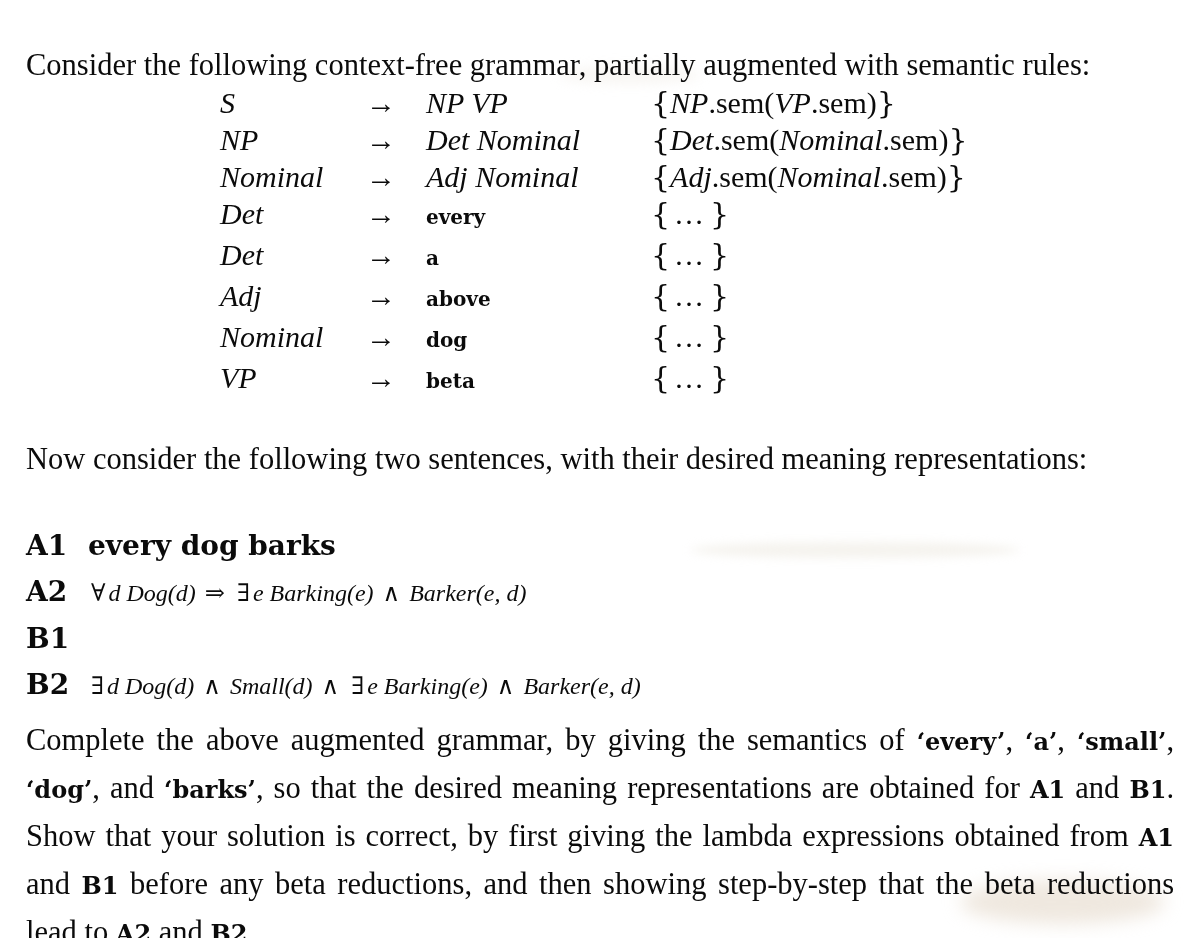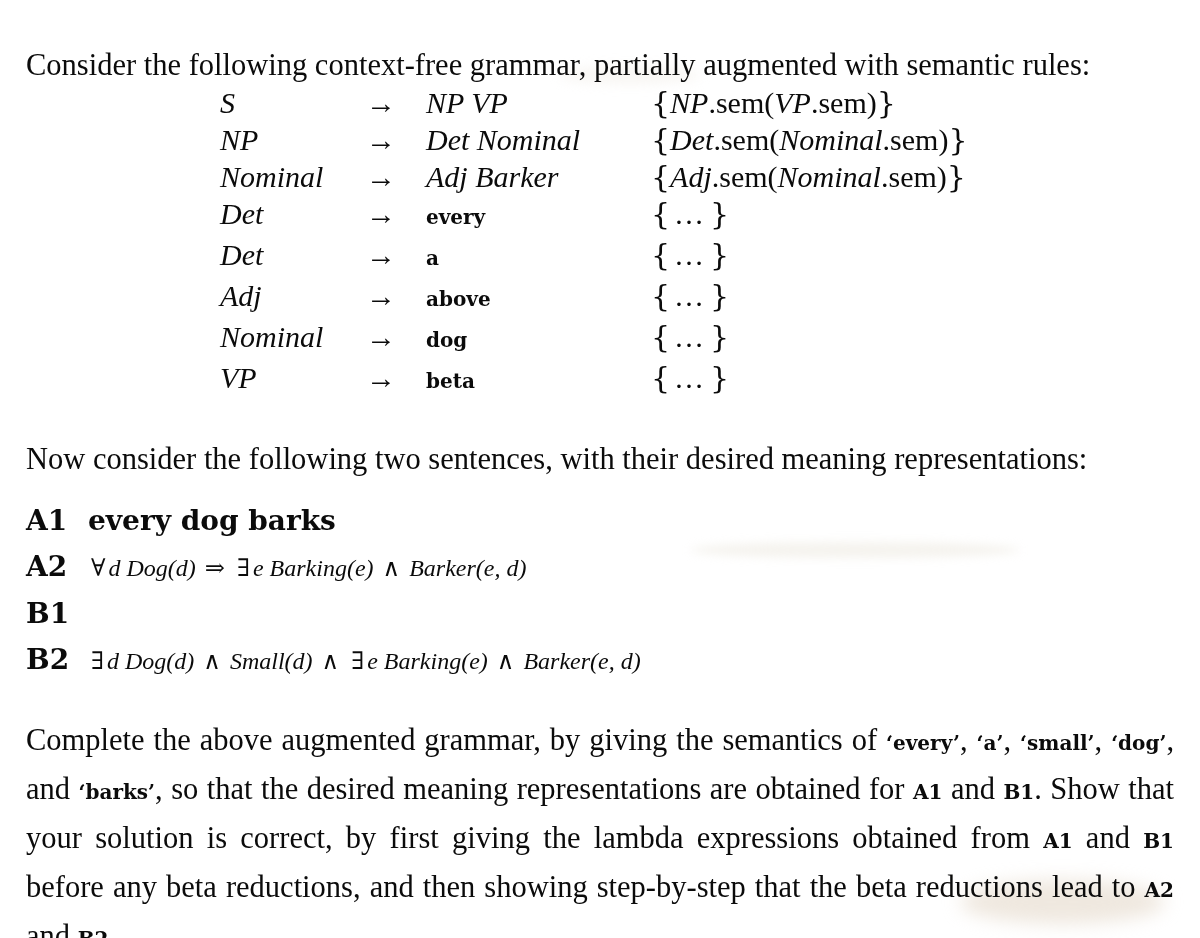--- a/index.html
+++ b/index.html
@@ -124,35 +124,36 @@
     font-weight: bold;
     font-family: "DejaVu Serif", "Liberation Serif", serif;
     font-size: 28px;
     width: 62px;
     flex: 0 0 62px;
   }
   .sent-words {
     font-weight: bold;
     font-family: "DejaVu Serif", "Liberation Serif", serif;
     font-size: 28px;
+    margin-top: 25px;
   }
   .sent-formula {
     font-style: italic;
     font-size: 24px;
     font-family: "Liberation Serif", "DejaVu Serif", serif;
   }
   .sent-formula .op {
     font-style: normal;
     font-family: "DejaVu Serif", serif;
     padding: 0 3px;
   }
 
   b.tight {
     font-family: "DejaVu Serif", "Liberation Serif", serif;
-    font-size: 20px;
+    font-size: 24px;
   }
 </style>
 </head>
 <body>
 
 <div class="page">
 
   <div class="smudge smudge-tr"></div>
   <div class="smudge smudge-mid"></div>
   <div class="smudge smudge-br"></div>
@@ -169,21 +170,21 @@
         </tr>
         <tr>
           <td class="col-lhs">NP</td>
           <td class="col-arrow">→</td>
           <td class="col-rhs">Det Nominal</td>
           <td class="col-sem"><span class="brace">{</span><span>Det</span><span class="rm">.sem(</span><span>Nominal</span><span class="rm">.sem)</span><span class="brace">}</span></td>
         </tr>
         <tr>
           <td class="col-lhs">Nominal</td>
           <td class="col-arrow">→</td>
-          <td class="col-rhs">Adj Barker</td>
+          <td class="col-rhs">Adj Nominal</td>
           <td class="col-sem"><span class="brace">{</span><span>Adj</span><span class="rm">.sem(</span><span>Nominal</span><span class="rm">.sem)</span><span class="brace">}</span></td>
         </tr>
         <tr>
           <td class="col-lhs">Det</td>
           <td class="col-arrow">→</td>
           <td class="col-rhs terminal">every</td>
           <td class="col-sem"><span class="brace">{</span><span class="dots">…</span><span class="brace">}</span></td>
         </tr>
         <tr>
           <td class="col-lhs">Det</td>

